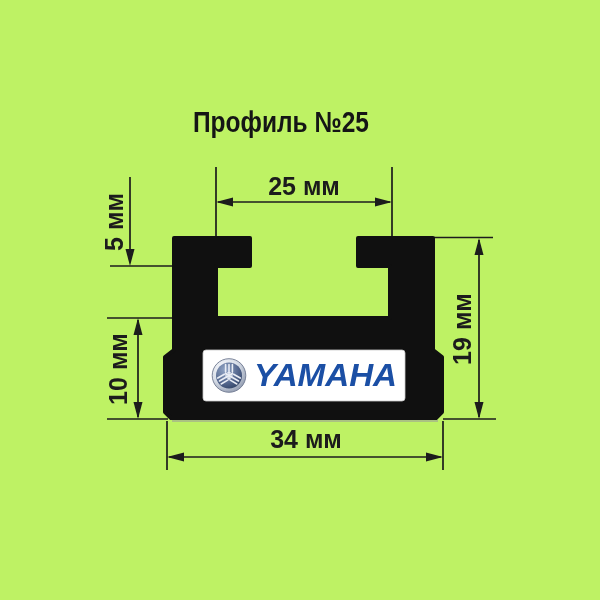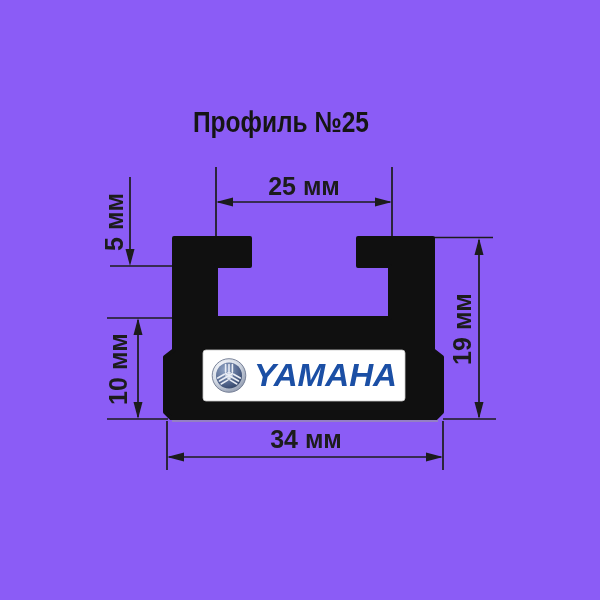--- a/index.html
+++ b/index.html
@@ -1,17 +1,17 @@
 <!DOCTYPE html>
 <html><head>
 <meta charset="utf-8">
 <style>
   html,body{margin:0;padding:0;background:#ffffff;}
   .stage{
-    position:relative;width:600px;height:600px;background:#8b5cf6;
+    position:relative;width:600px;height:600px;background:#bef264;
     font-family:"Liberation Sans", sans-serif;overflow:hidden;
   }
   svg{display:block;}
   text{font-family:"Liberation Sans", sans-serif;}
   .dim-label{font-weight:bold;font-size:25px;fill:#1c1c1c;}
   .title-label{font-weight:bold;font-size:29px;fill:#151515;}
   .wordmark{font-weight:bold;font-style:italic;font-size:32px;letter-spacing:0px;}
 </style>
 </head>
 <body>

